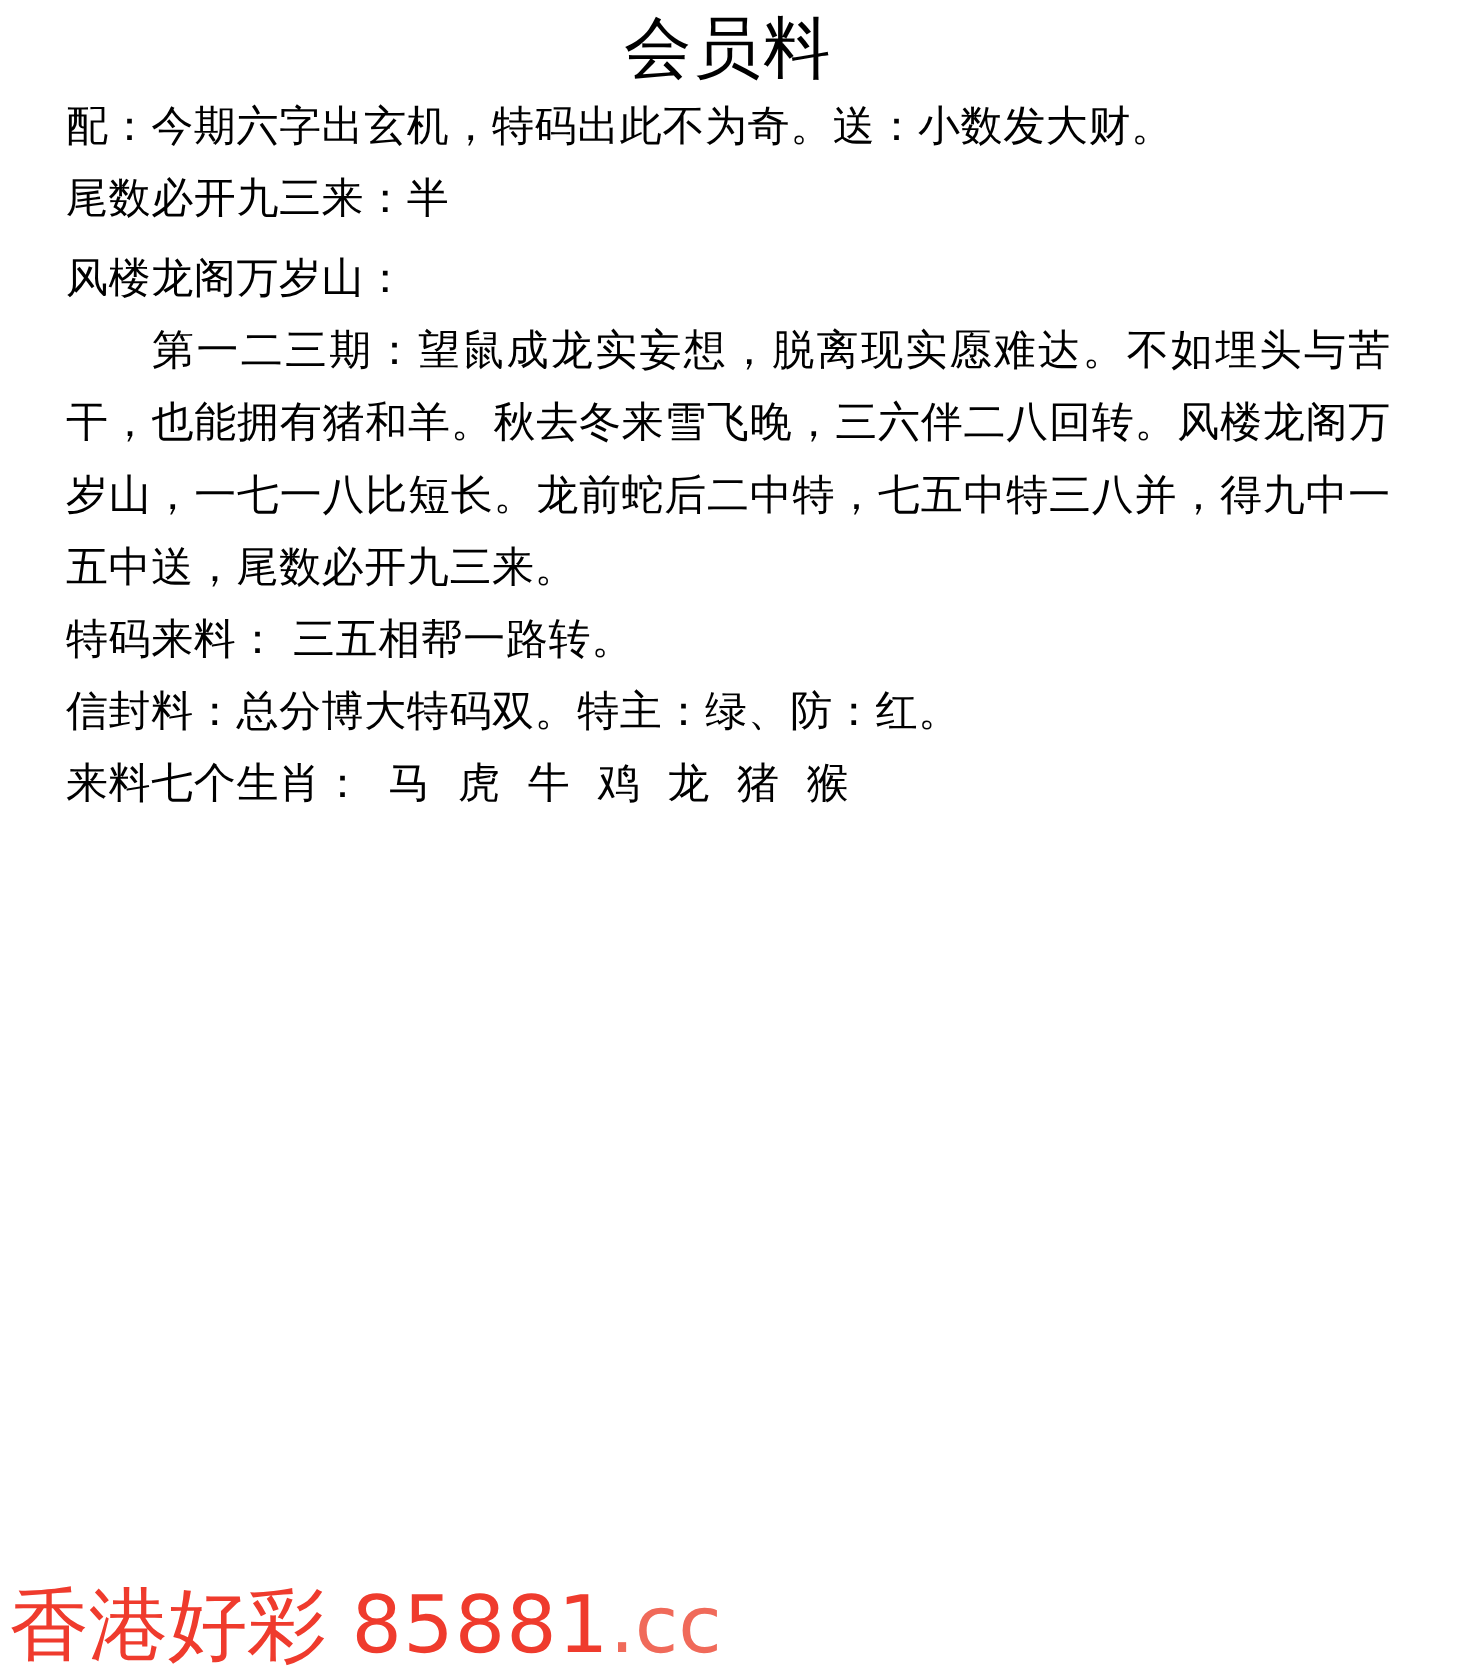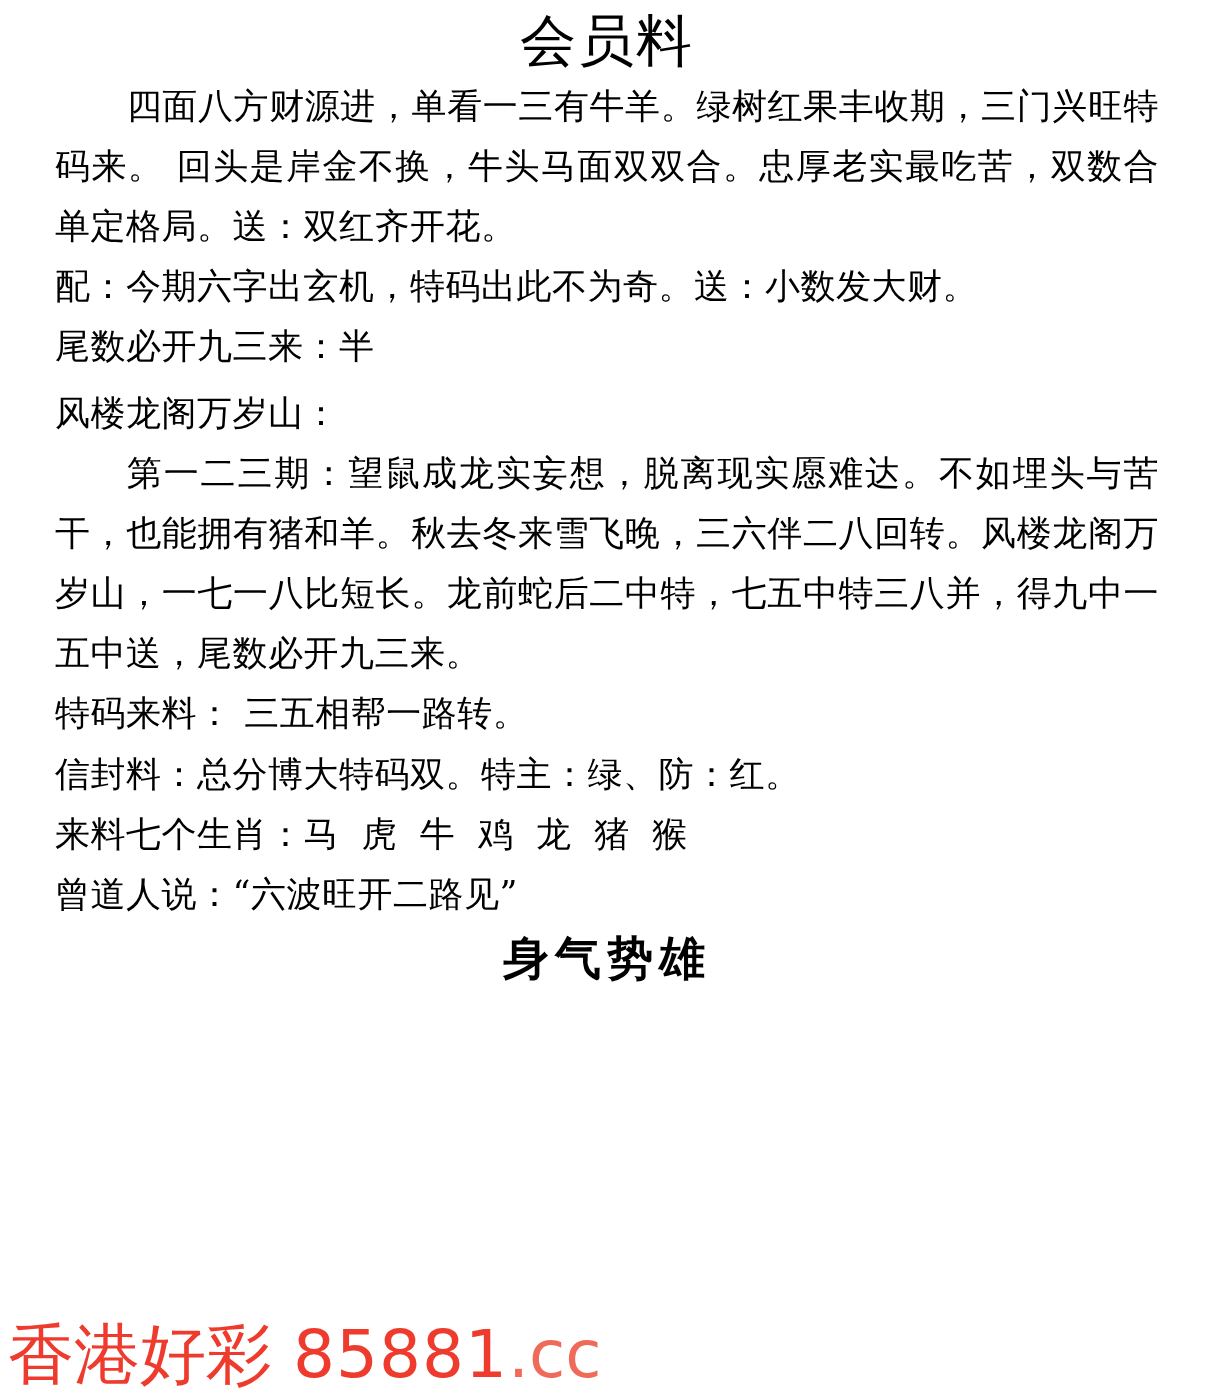--- a/index.html
+++ b/index.html
@@ -52,20 +52,21 @@
   }
   .line {
     font-size: 35px;
     line-height: 1.72;
     letter-spacing: 0.5px;
     margin: 0;
     font-weight: 500;
   }
   .spaced {
     letter-spacing: 6px;
+    margin-left: 20px;
   }
   .block-spacer-small { height: 6px; }
 
   .watermark {
     position: absolute;
     left: 8px;
     bottom: 10px;
     font-size: 66px;
     font-weight: normal;
     line-height: 1;
@@ -88,42 +89,37 @@
     margin-top: 4px;
   }
 </style>
 </head>
 <body>
 
 <div class="page">
 
   <h1 class="title">会员料</h1>
 
-  <p class="para indent">四面八方财源进，单看一三有牛羊。绿树红果丰收期，三门兴旺特码来。 回头是岸金不换，牛头马面双双合。忠厚老实最吃苦，双数合单定格局。送：双红齐开花。</p>
   <p class="para">配：今期六字出玄机，特码出此不为奇。送：小数发大财。</p>
   <p class="para">尾数必开九三来：半</p>
 
   <div class="block-spacer-small"></div>
 
 
   <p class="line">风楼龙阁万岁山：</p>
 
   <p class="para indent">第一二三期：望鼠成龙实妄想，脱离现实愿难达。不如埋头与苦干，也能拥有猪和羊。秋去冬来雪飞晚，三六伴二八回转。风楼龙阁万岁山，一七一八比短长。龙前蛇后二中特，七五中特三八并，得九中一五中送，尾数必开九三来。</p>
 
   <p class="line">特码来料： 三五相帮一路转。</p>
   <p class="line">信封料：总分博大特码双。特主：绿、防：红。</p>
 
   <p class="line">
     <span>来料七个生肖：</span><span class="spaced">马 虎 牛 鸡 龙 猪 猴</span>
   </p>
 
-  <p class="line">
-    <span>曾道人说：</span><span>“六波旺开二路见”</span>
-  </p>
 
-  <div class="bottom-line">身气势雄</div>
 
   <div class="watermark">
     <span class="wm-red">香港好彩</span>
     <span class="wm-num">85881</span><span class="wm-cc">.cc</span>
   </div>
 
 </div>
 
 </body></html>

